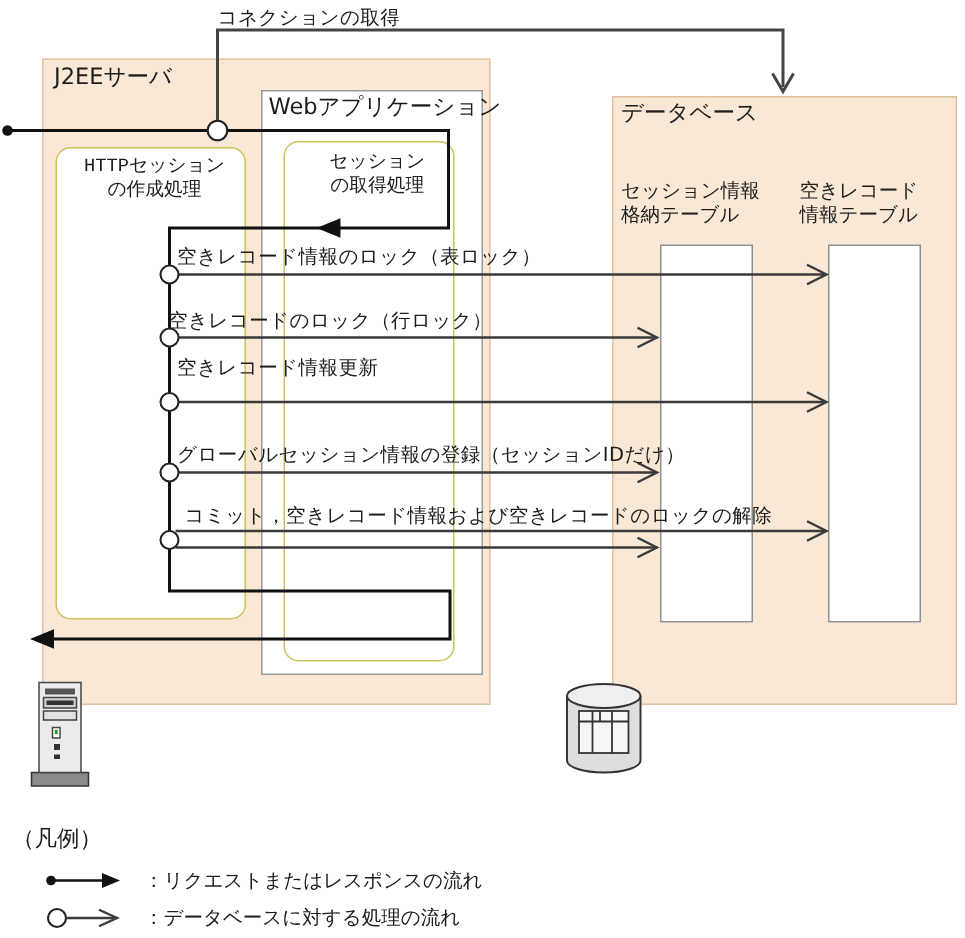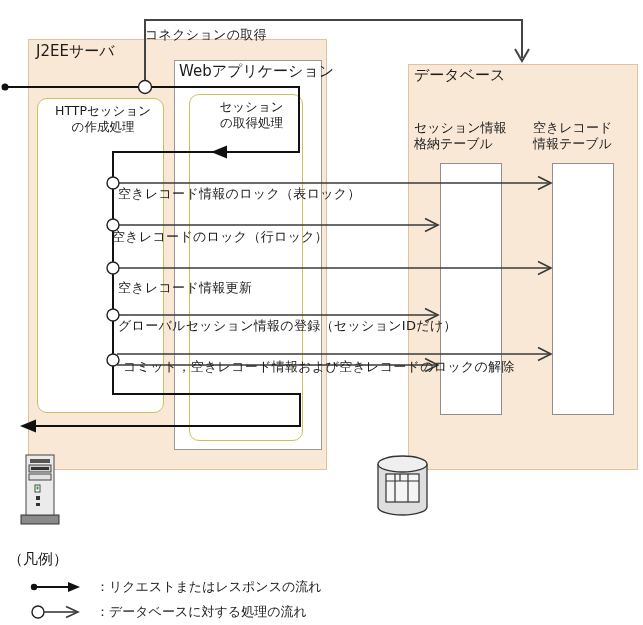--- a/index.html
+++ b/index.html
@@ -8,39 +8,39 @@
     font-family:"DejaVu Sans","Liberation Sans",sans-serif;
     color:#1c1c1c;overflow:hidden;
   }
   .abs{position:absolute;}
   .beige-box{background:#f8e8d5;border:1px solid #e2c2a0;box-sizing:border-box;z-index:1;}
   .white-box{background:#ffffff;border:1px solid #9a9a9a;box-sizing:border-box;z-index:2;}
   .round-box{background:#ffffff;border:1px solid #c9c35f;border-radius:10px;box-sizing:border-box;z-index:3;}
   .table-rect{background:#ffffff;border:1px solid #8f8f8f;box-sizing:border-box;z-index:3;}
   .box-label{font-size:15px;line-height:15px;white-space:nowrap;z-index:6;}
   .center-label{text-align:center;font-size:12.5px;line-height:16px;z-index:6;}
-  .op-label{font-size:13px;letter-spacing:0.3px;white-space:nowrap;z-index:6;margin-top:23px;}
+  .op-label{font-size:13px;letter-spacing:0.3px;white-space:nowrap;z-index:6;}
   .tbl-label{font-size:13px;line-height:16px;white-space:nowrap;z-index:6;}
   #flow-svg{position:absolute;left:0;top:0;z-index:5;pointer-events:none;}
   .legend-row{display:flex;align-items:center;gap:14px;z-index:6;}
   .legend-text{font-size:13px;white-space:nowrap;text-align:right;}
 </style>
 </head>
 <body>
 
 <div id="stage">
 
   <div class="abs beige-box" style="left:28px;top:39px;width:299px;height:431px;"></div>
   <div class="abs box-label" style="left:36px;top:44px;">J2EEサーバ</div>
 
   <div class="abs white-box" style="left:174px;top:60px;width:148px;height:390px;"></div>
   <div class="abs box-label" style="left:179px;top:64px;z-index:6;">Webアプリケーション</div>
 
   <div class="abs round-box" style="left:37px;top:98px;width:127px;height:315px;"></div>
-  <div class="abs center-label" style="left:37px;top:103px;width:132px;">
+  <div class="abs center-label" style="left:37px;top:103px;width:132px;font-family:Liberation Mono, monospace;">
     <div>HTTPセッション</div>
     <div>の作成処理</div>
   </div>
 
   <div class="abs round-box" style="left:189px;top:94px;width:114px;height:347px;"></div>
   <div class="abs center-label" style="left:189px;top:99px;width:125px;">
     <div>セッション</div>
     <div>の取得処理</div>
   </div>
 
@@ -56,21 +56,21 @@
     <div>情報テーブル</div>
   </div>
 
   <div class="abs table-rect" style="left:440px;top:163px;width:62px;height:252px;"></div>
   <div class="abs table-rect" style="left:552px;top:163px;width:62px;height:252px;"></div>
 
   <div class="abs op-label" style="left:145px;top:3px;">コネクションの取得</div>
 
   <div class="abs op-label" style="left:118px;top:162px;">空きレコード情報のロック（表ロック）</div>
   <div class="abs op-label" style="left:112px;top:205px;">空きレコードのロック（行ロック）</div>
-  <div class="abs op-label" style="left:118px;top:256px;text-align:center;">空きレコード情報更新</div>
+  <div class="abs op-label" style="left:118px;top:236px;text-align:center;">空きレコード情報更新</div>
   <div class="abs op-label" style="left:118px;top:294px;">グローバルセッション情報の登録（セッションIDだけ）</div>
   <div class="abs op-label" style="left:123px;top:335px;">コミット，空きレコード情報および空きレコードのロックの解除</div>
 
   <svg id="flow-svg" width="643" height="625" viewBox="0 0 643 625">
 
     <g stroke="#111111" stroke-width="2" fill="none">
       <polyline points="5,87 299,87 299,152 113,152 113,394 300,394 300,426 24,426"></polyline>
     </g>
     <circle cx="5" cy="87" r="3.5" fill="#111111"></circle>
     <polygon points="211,152 227,145.5 227,158.5" fill="#111111"></polygon>

